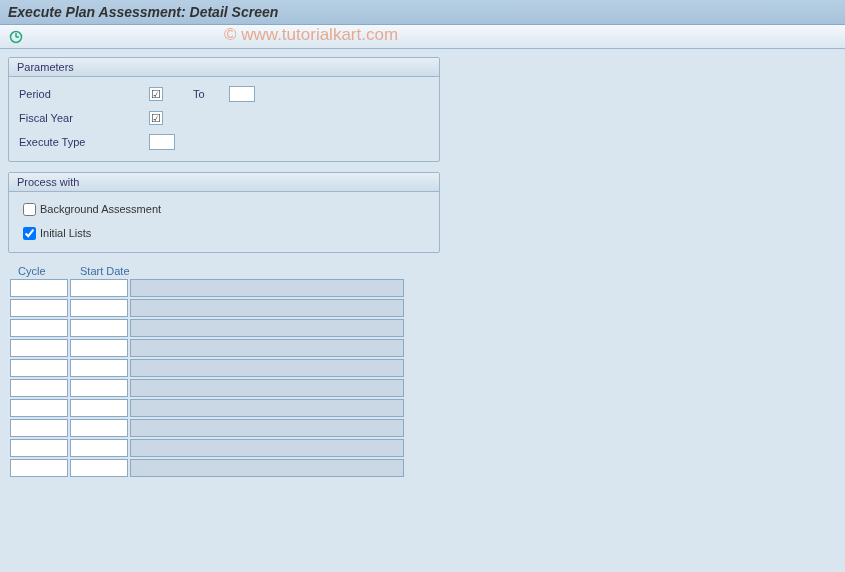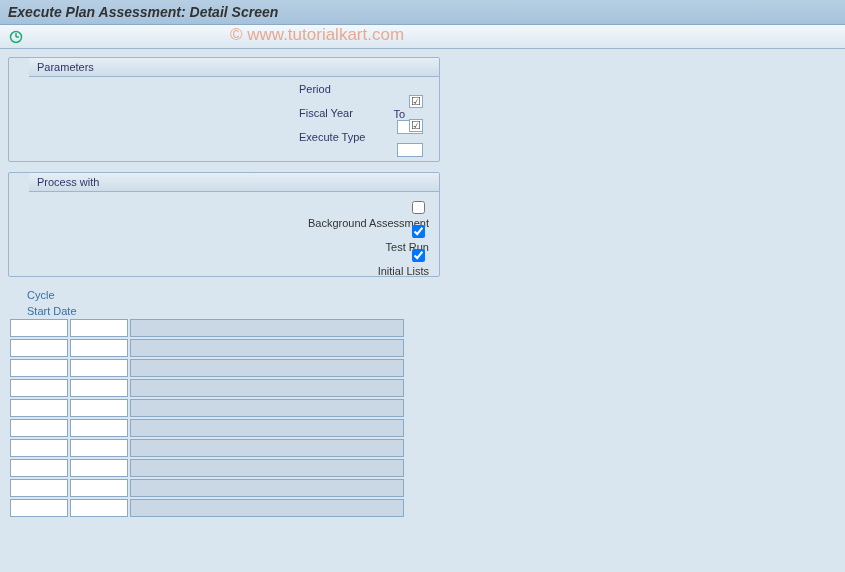--- a/index.html
+++ b/index.html
@@ -40,38 +40,36 @@
   }
   .content {
     padding: 8px;
   }
   .groupbox {
     border: 1px solid #9db6cc;
     border-radius: 2px;
     margin-bottom: 10px;
     width: 432px;
     background: #d9e6ef;
-    padding-left: 20px;
   }
   .groupbox-title {
     background: linear-gradient(to bottom, #e6eef6 0%, #cddde9 100%);
     padding: 3px 8px;
     font-size: 11px;
     color: #336;
     border-bottom: 1px solid #9db6cc;
   }
   .groupbox-body {
     padding: 6px 10px;
   }
   .row {
     display: flex;
-    align-items: flex-end;
+    align-items: center;
     height: 22px;
     margin-bottom: 2px;
-    flex-direction: column;
   }
   .label {
     width: 130px;
     color: #336;
   }
   .req-icon {
     width: 14px;
     height: 14px;
     border: 1px solid #8aa9c4;
     background: #fff;
@@ -108,22 +106,21 @@
     border-radius: 2px;
     padding: 2px 30px;
     font-size: 11px;
     color: #333;
     cursor: pointer;
     margin-left: 70px;
   }
   .table-header {
     display: flex;
     margin-top: 8px;
-    margin-left: 19px;
-    flex-direction: column;
+    margin-left: 10px;
   }
   .th {
     color: #3a6ea5;
     font-size: 11px;
     padding: 2px 0;
   }
   .th-cycle { width: 62px; }
   .th-date { width: 62px; }
   .th-text { width: 280px; }
   .table-row {
@@ -141,21 +138,21 @@
   }
   .cell-cycle { width: 58px; }
   .cell-date { width: 58px; }
   .cell-text {
     width: 274px;
     background: #c9d8e4;
   }
   .watermark {
     position: absolute;
     top: 25px;
-    left: 230px;
+    left: 224px;
     color: #e67a4a;
     font-size: 17px;
     opacity: 0.6;
     pointer-events: none;
   }
 </style>
 </head>
 <body>
 
 <div class="titlebar">Execute Plan Assessment: Detail Screen</div>
@@ -196,24 +193,20 @@
 
   <div class="groupbox">
     <div class="groupbox-title">Process with</div>
     <div class="groupbox-body">
       <div class="row">
         <input type="checkbox" class="checkbox" style="">
         <span>Background Assessment</span>
       </div>
       <div class="row">
         <input type="checkbox" class="checkbox" checked="" style="">
-        <span>Test Run</span>
-      </div>
-      <div class="row">
-        <input type="checkbox" class="checkbox" checked="" style="">
         <span>Initial Lists</span>
       </div>
     </div>
   </div>
 
   <div class="table-header">
     <div class="th th-cycle">Cycle</div>
     <div class="th th-date">Start Date</div>
   </div>
   <div id="table-body">

